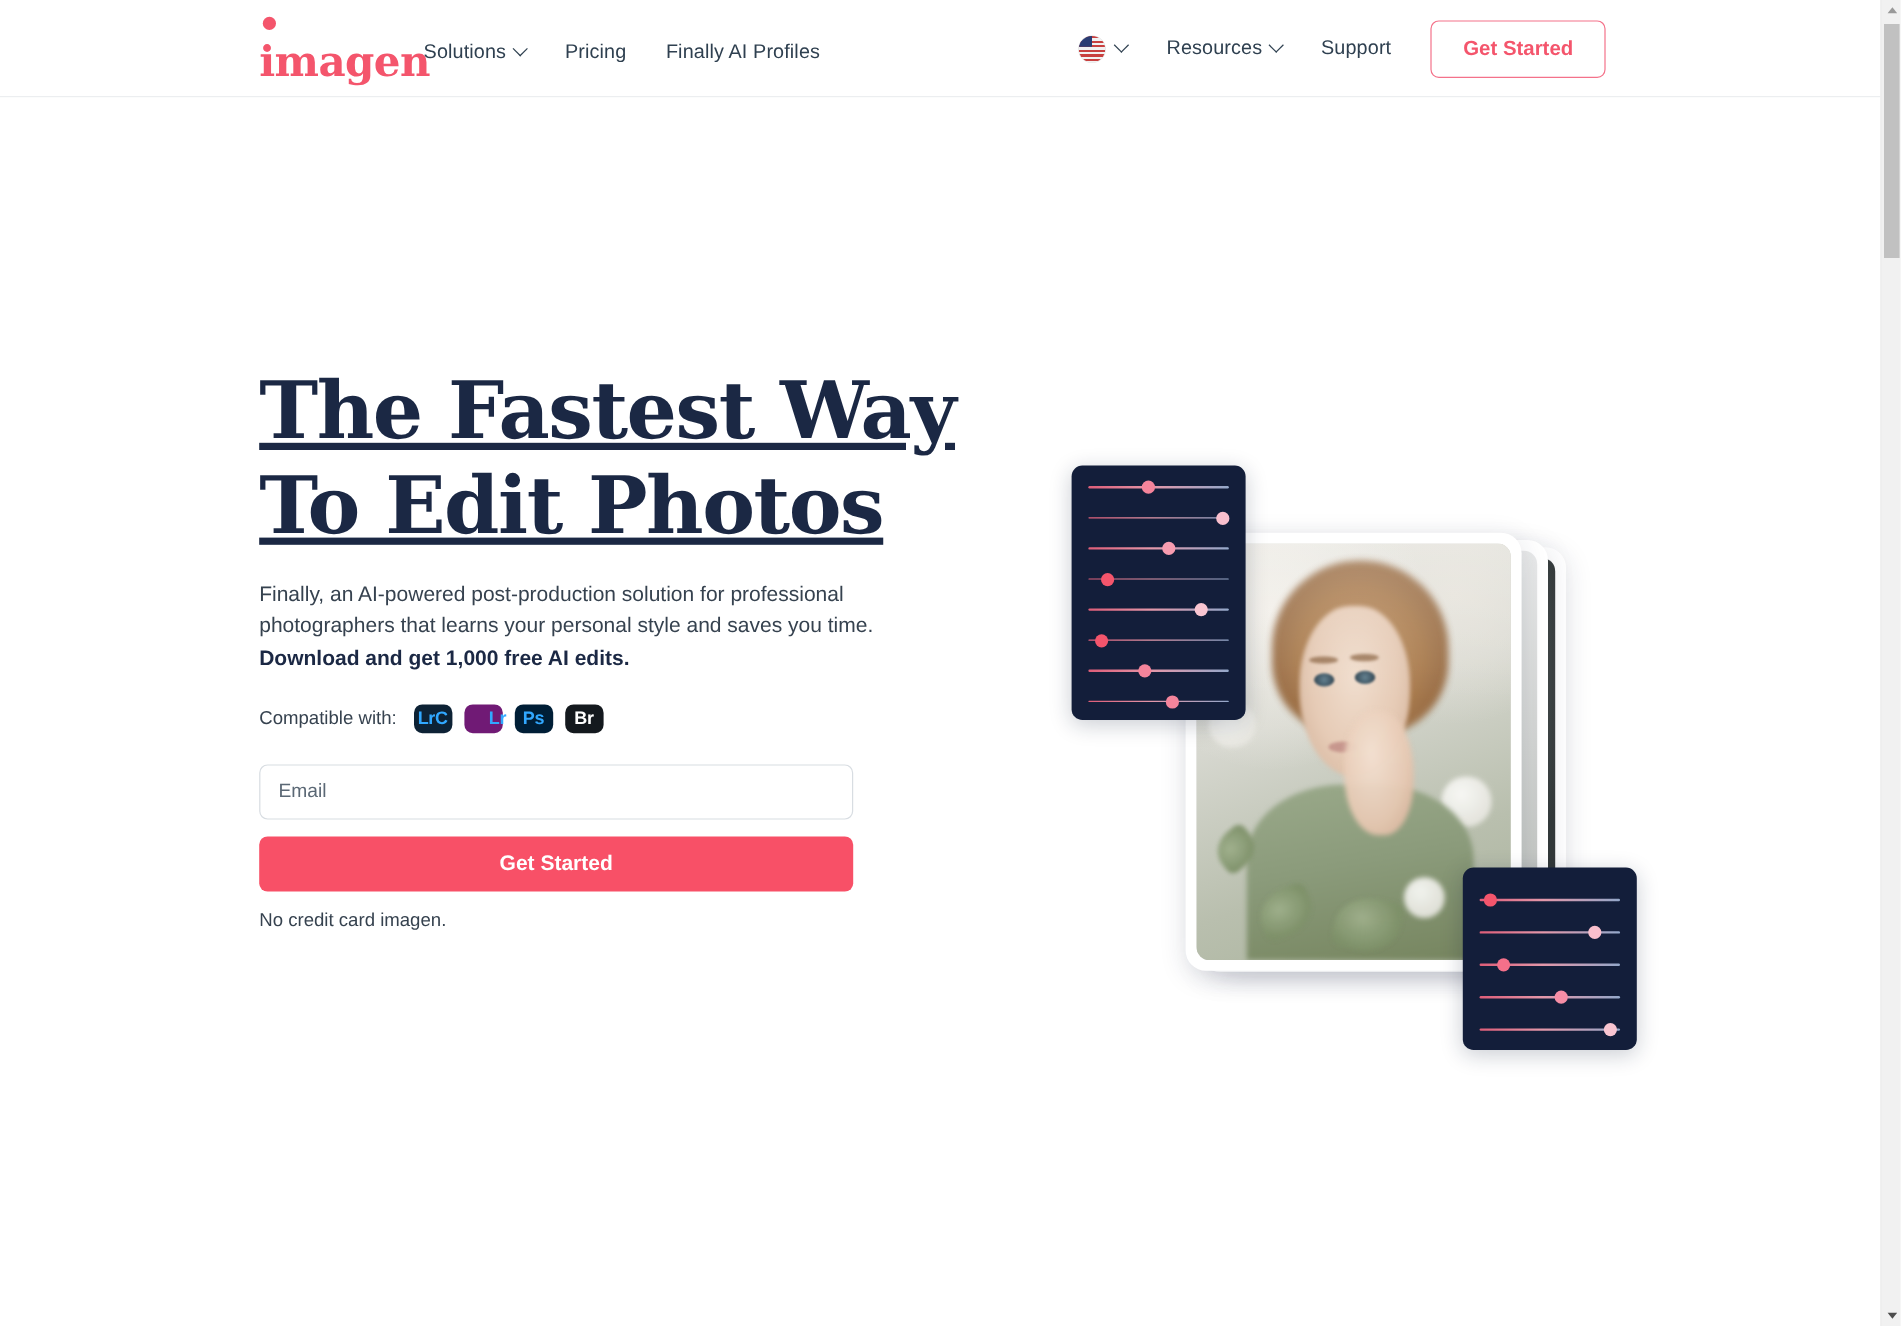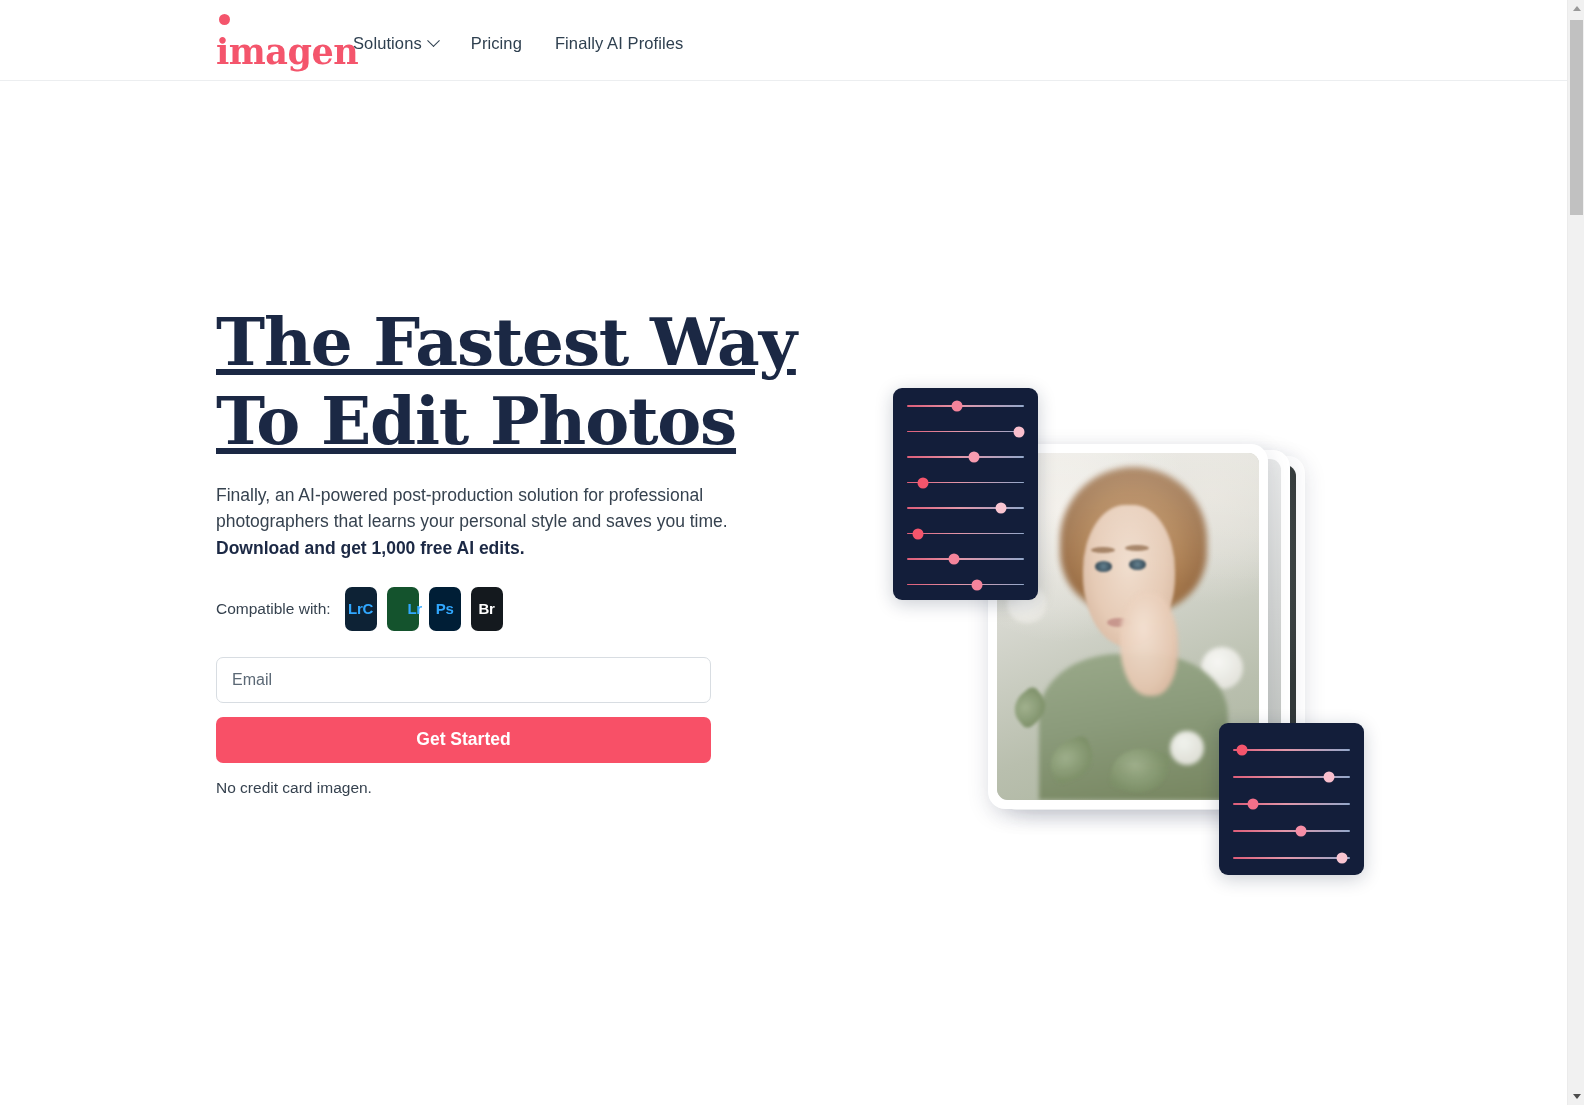--- a/index.html
+++ b/index.html
@@ -188,21 +188,21 @@
     display: flex;
     align-items: center;
     gap: 10px;
   }
   .compat-label {
     font-size: 15.5px;
     color: #36424f;
     margin-right: 4px;
   }
   .app-badge {
-    width: 32px; height: 44px;
+    width: 32px; height: 24px;
     border-radius: 7px;
     display: flex;
     align-items: center;
     justify-content: center;
     font-size: 15px;
     font-weight: bold;
     letter-spacing: -0.3px;
     font-family: "Liberation Sans", sans-serif;
     cursor: default;
     flex: none;
@@ -470,35 +470,55 @@
         <span class="chev"></span>
       </a>
       <a class="nav-link">
         <span>Pricing</span>
       </a>
       <a class="nav-link">
         <span>Finally AI Profiles</span>
       </a>
     </div>
 
+    <div class="nav-right">
+
+      <div class="lang-select">
+        <span class="flag-icon">
+          <span class="stripes"></span>
+          <span class="canton"></span>
+        </span>
+        <span class="chev"></span>
+      </div>
+
+      <a class="nav-link">
+        <span>Resources</span>
+        <span class="chev"></span>
+      </a>
+      <a class="nav-link">
+        <span>Support</span>
+      </a>
+
+      <button class="btn-outline">Get Started</button>
+    </div>
   </nav>
 
   <section class="hero">
 
     <div class="hero-copy">
 
       <h1 class="headline">The Fastest Way
 To Edit Photos</h1>
 
       <p class="subhead"><span>Finally, an AI-powered post-production solution for professional photographers that learns your personal style and saves you time. </span><b>Download and get 1,000 free AI edits.</b></p>
 
       <div class="compat-row">
         <span class="compat-label">Compatible with:</span>
         <span class="app-badge" id="badge0" style="background: rgb(13, 34, 53); color: rgb(49, 168, 255);">LrC</span>
-        <span class="app-badge" id="badge1" style="background: #14532d; color: rgb(49, 168, 255); padding-left: 24px;">Lr</span>
+        <span class="app-badge" id="badge1" style="background: #701a75; color: rgb(49, 168, 255); padding-left: 24px;">Lr</span>
         <span class="app-badge" id="badge2" style="background: rgb(0, 30, 54); color: rgb(49, 168, 255);">Ps</span>
         <span class="app-badge" id="badge3" style="background: rgb(20, 25, 30); color: rgb(255, 255, 255);">Br</span>
       </div>
 
       <div class="form-wrap">
         <input class="email-input" type="email" placeholder="Email" style="">
         <button class="btn-primary">Get Started</button>
         <p class="fineprint">No credit card imagen.</p>
       </div>
     </div>

